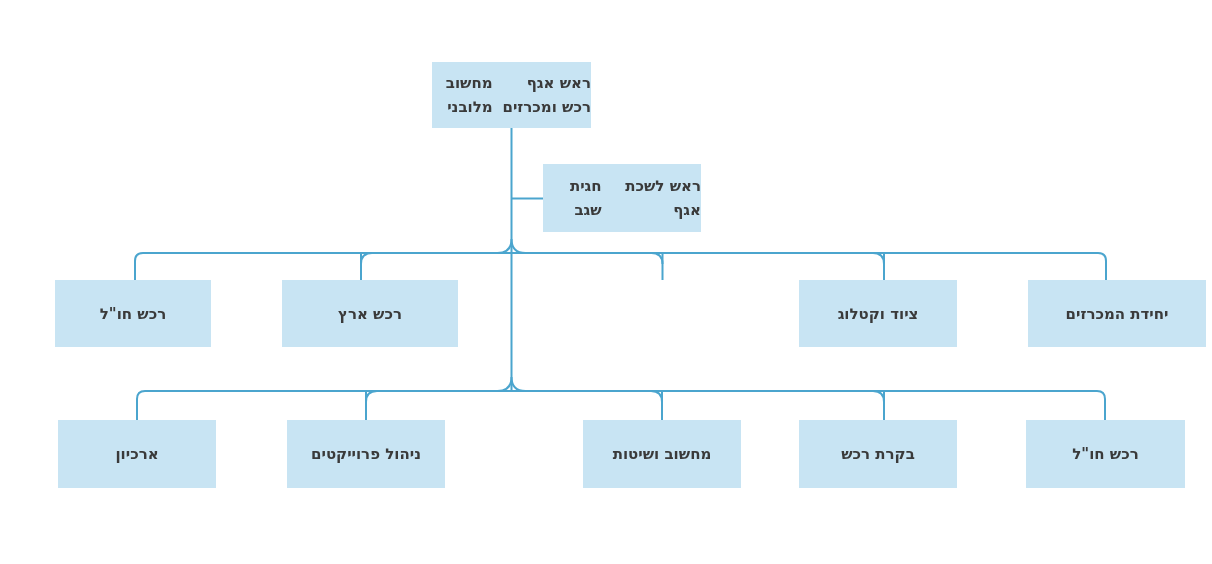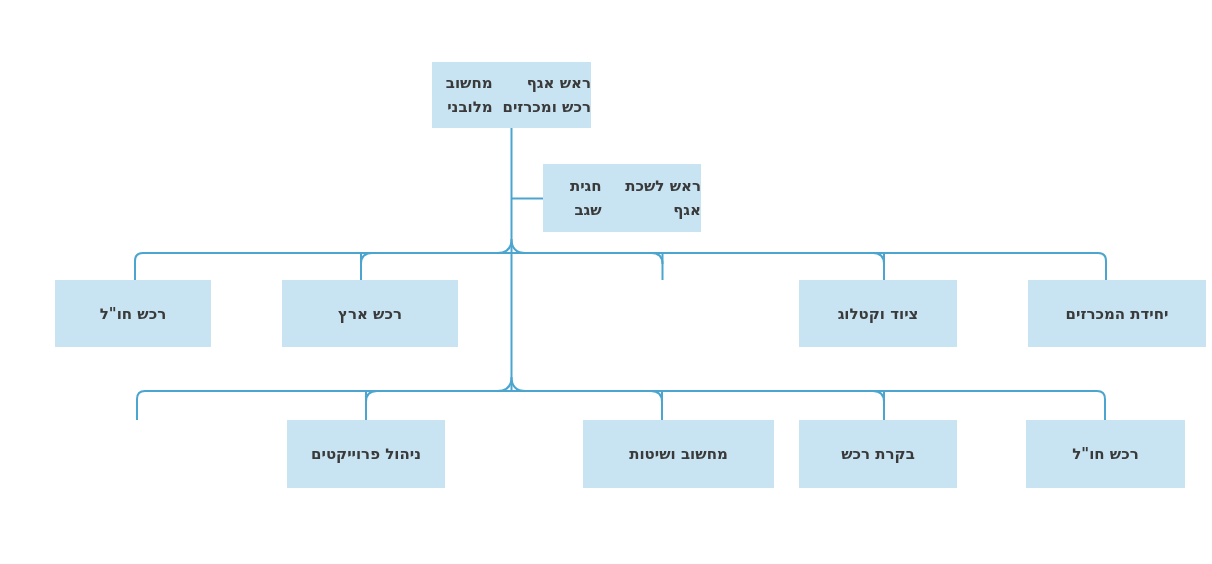--- a/index.html
+++ b/index.html
@@ -88,24 +88,27 @@
   <div class="node" style="left:282px; top:280px; width:176px; height:67px;">
     <span>רכש ארץ</span>
   </div>
   <div class="node" style="left:799px; top:280px; width:158px; height:67px;">
     <span>ציוד וקטלוג</span>
   </div>
   <div class="node" style="left:1028px; top:280px; width:178px; height:67px;">
     <span>יחידת המכרזים</span>
   </div>
 
+  <div class="node" style="left:58px; top:420px; width:158px; height:68px;">
+    <span>ארכיון</span>
+  </div>
   <div class="node" style="left:287px; top:420px; width:158px; height:68px;">
     <span>ניהול פרוייקטים</span>
   </div>
-  <div class="node" style="left:583px; top:420px; width:191px; height:68px;">
+  <div class="node" style="left:583px; top:420px; width:158px; height:68px;">
     <span>מחשוב ושיטות</span>
   </div>
   <div class="node" style="left:799px; top:420px; width:158px; height:68px;">
     <span>בקרת רכש</span>
   </div>
   <div class="node" style="left:1026px; top:420px; width:159px; height:68px;">
     <span>רכש חו"ל</span>
   </div>
 
 </div>

